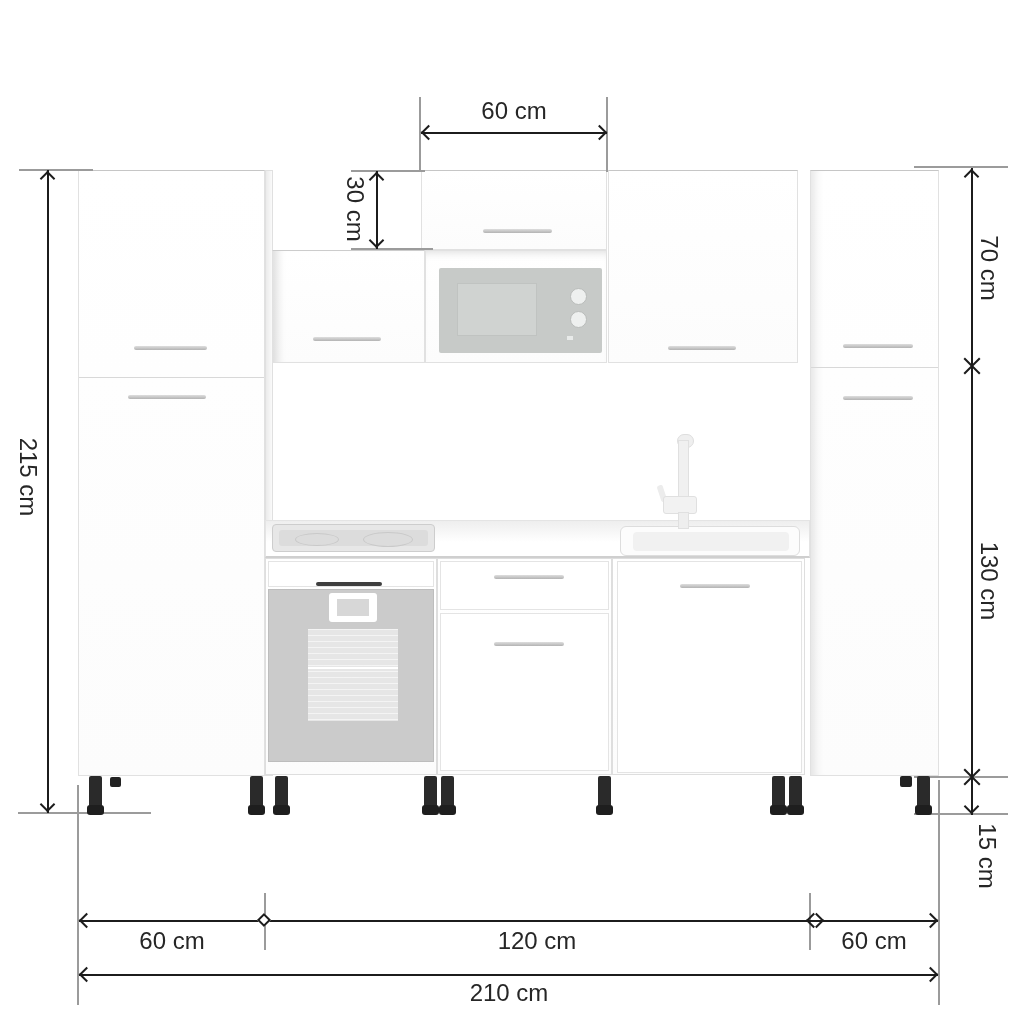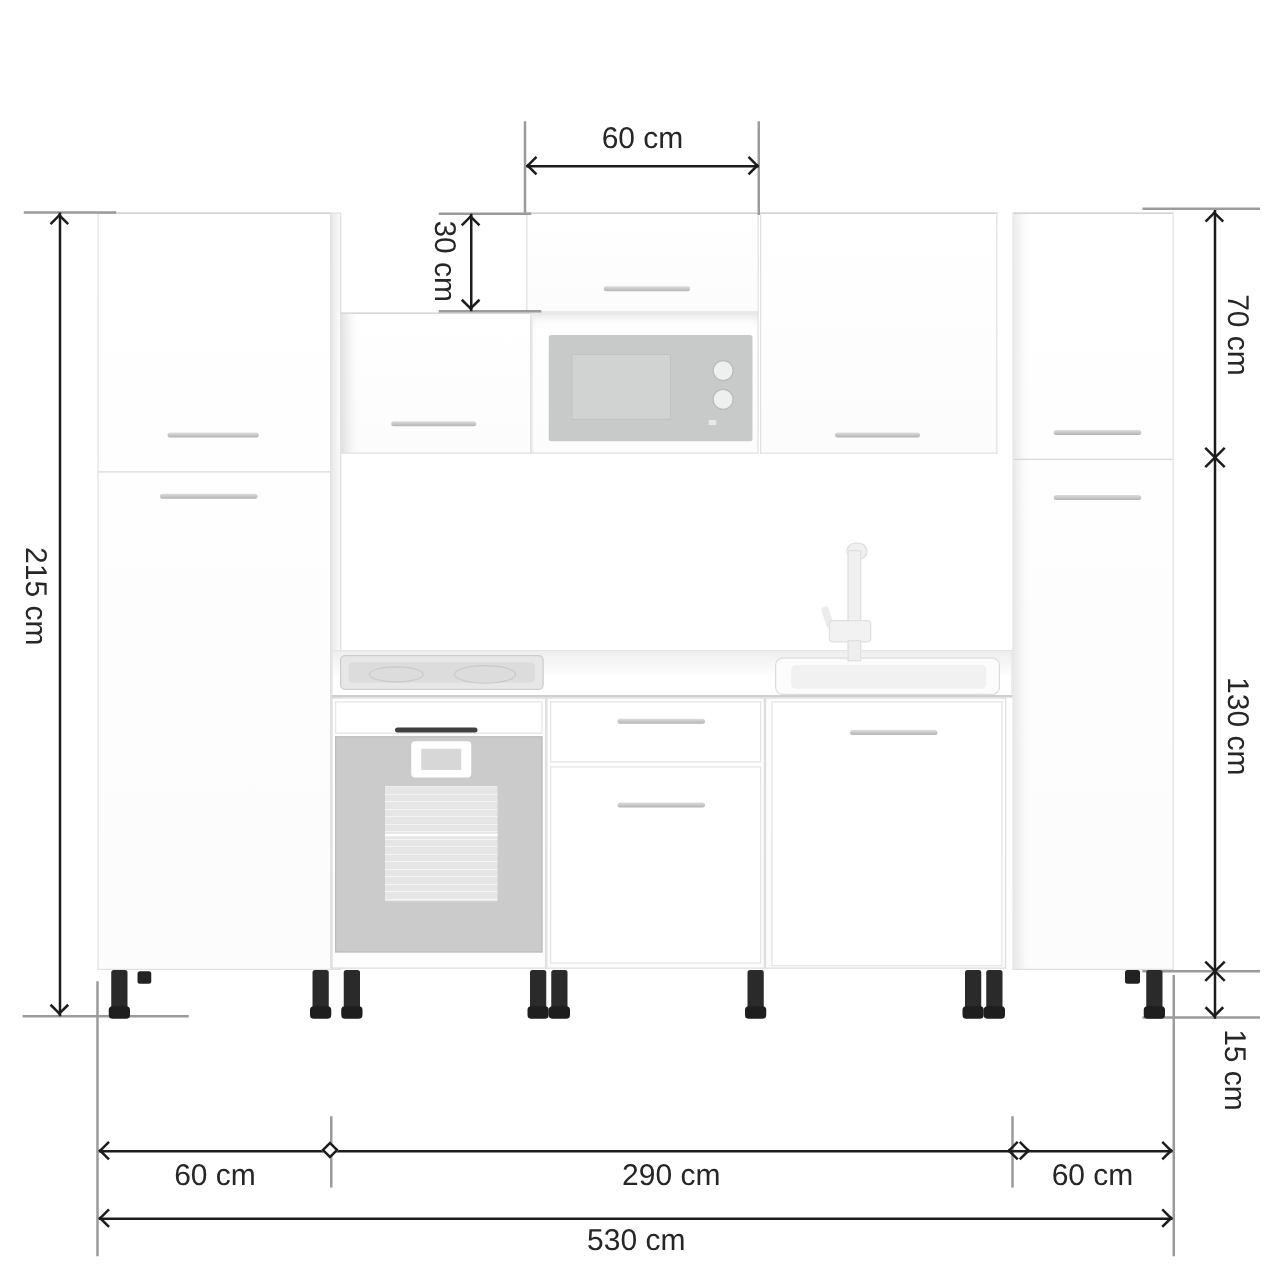--- a/index.html
+++ b/index.html
@@ -180,27 +180,27 @@
   <div class="ext-v" style="left:938px;top:780px;height:225px;"></div>
 
   <div class="dl-h" style="left:79px;top:920px;width:859px;"></div>
   <div class="chev ch-l" style="left:81px;top:915px;"></div>
   <div style="position:absolute;left:259px;top:915px;width:10px;height:10px;border:2px solid #1c1c1c;
               background:#fff;box-sizing:border-box;transform:rotate(45deg);"></div>
   <div class="chev ch-l" style="left:808px;top:915px;"></div>
   <div class="chev ch-r" style="left:811px;top:915px;"></div>
   <div class="chev ch-r" style="left:925px;top:915px;"></div>
   <div class="dim-label" style="left:172px;top:941px;">60 cm</div>
-  <div class="dim-label" style="left:537px;top:941px;">290 cm</div>
+  <div class="dim-label" style="left:537px;top:941px;">120 cm</div>
   <div class="dim-label" style="left:874px;top:941px;">60 cm</div>
 
   <div class="dl-h" style="left:79px;top:974px;width:859px;"></div>
   <div class="chev ch-l" style="left:81px;top:969px;"></div>
   <div class="chev ch-r" style="left:925px;top:969px;"></div>
-  <div class="dim-label" style="left:509px;top:993px;">530 cm</div>
+  <div class="dim-label" style="left:509px;top:993px;">210 cm</div>
 
   <div class="leg" style="left:89px;"></div>
   <div class="backfoot" style="left:110px;top:777px;width:11px;height:10px;"></div>
   <div class="leg" style="left:250px;"></div>
   <div class="leg" style="left:275px;"></div>
   <div class="leg" style="left:424px;"></div>
   <div class="leg" style="left:441px;"></div>
   <div class="leg" style="left:598px;"></div>
   <div class="leg" style="left:772px;"></div>
   <div class="leg" style="left:789px;"></div>

